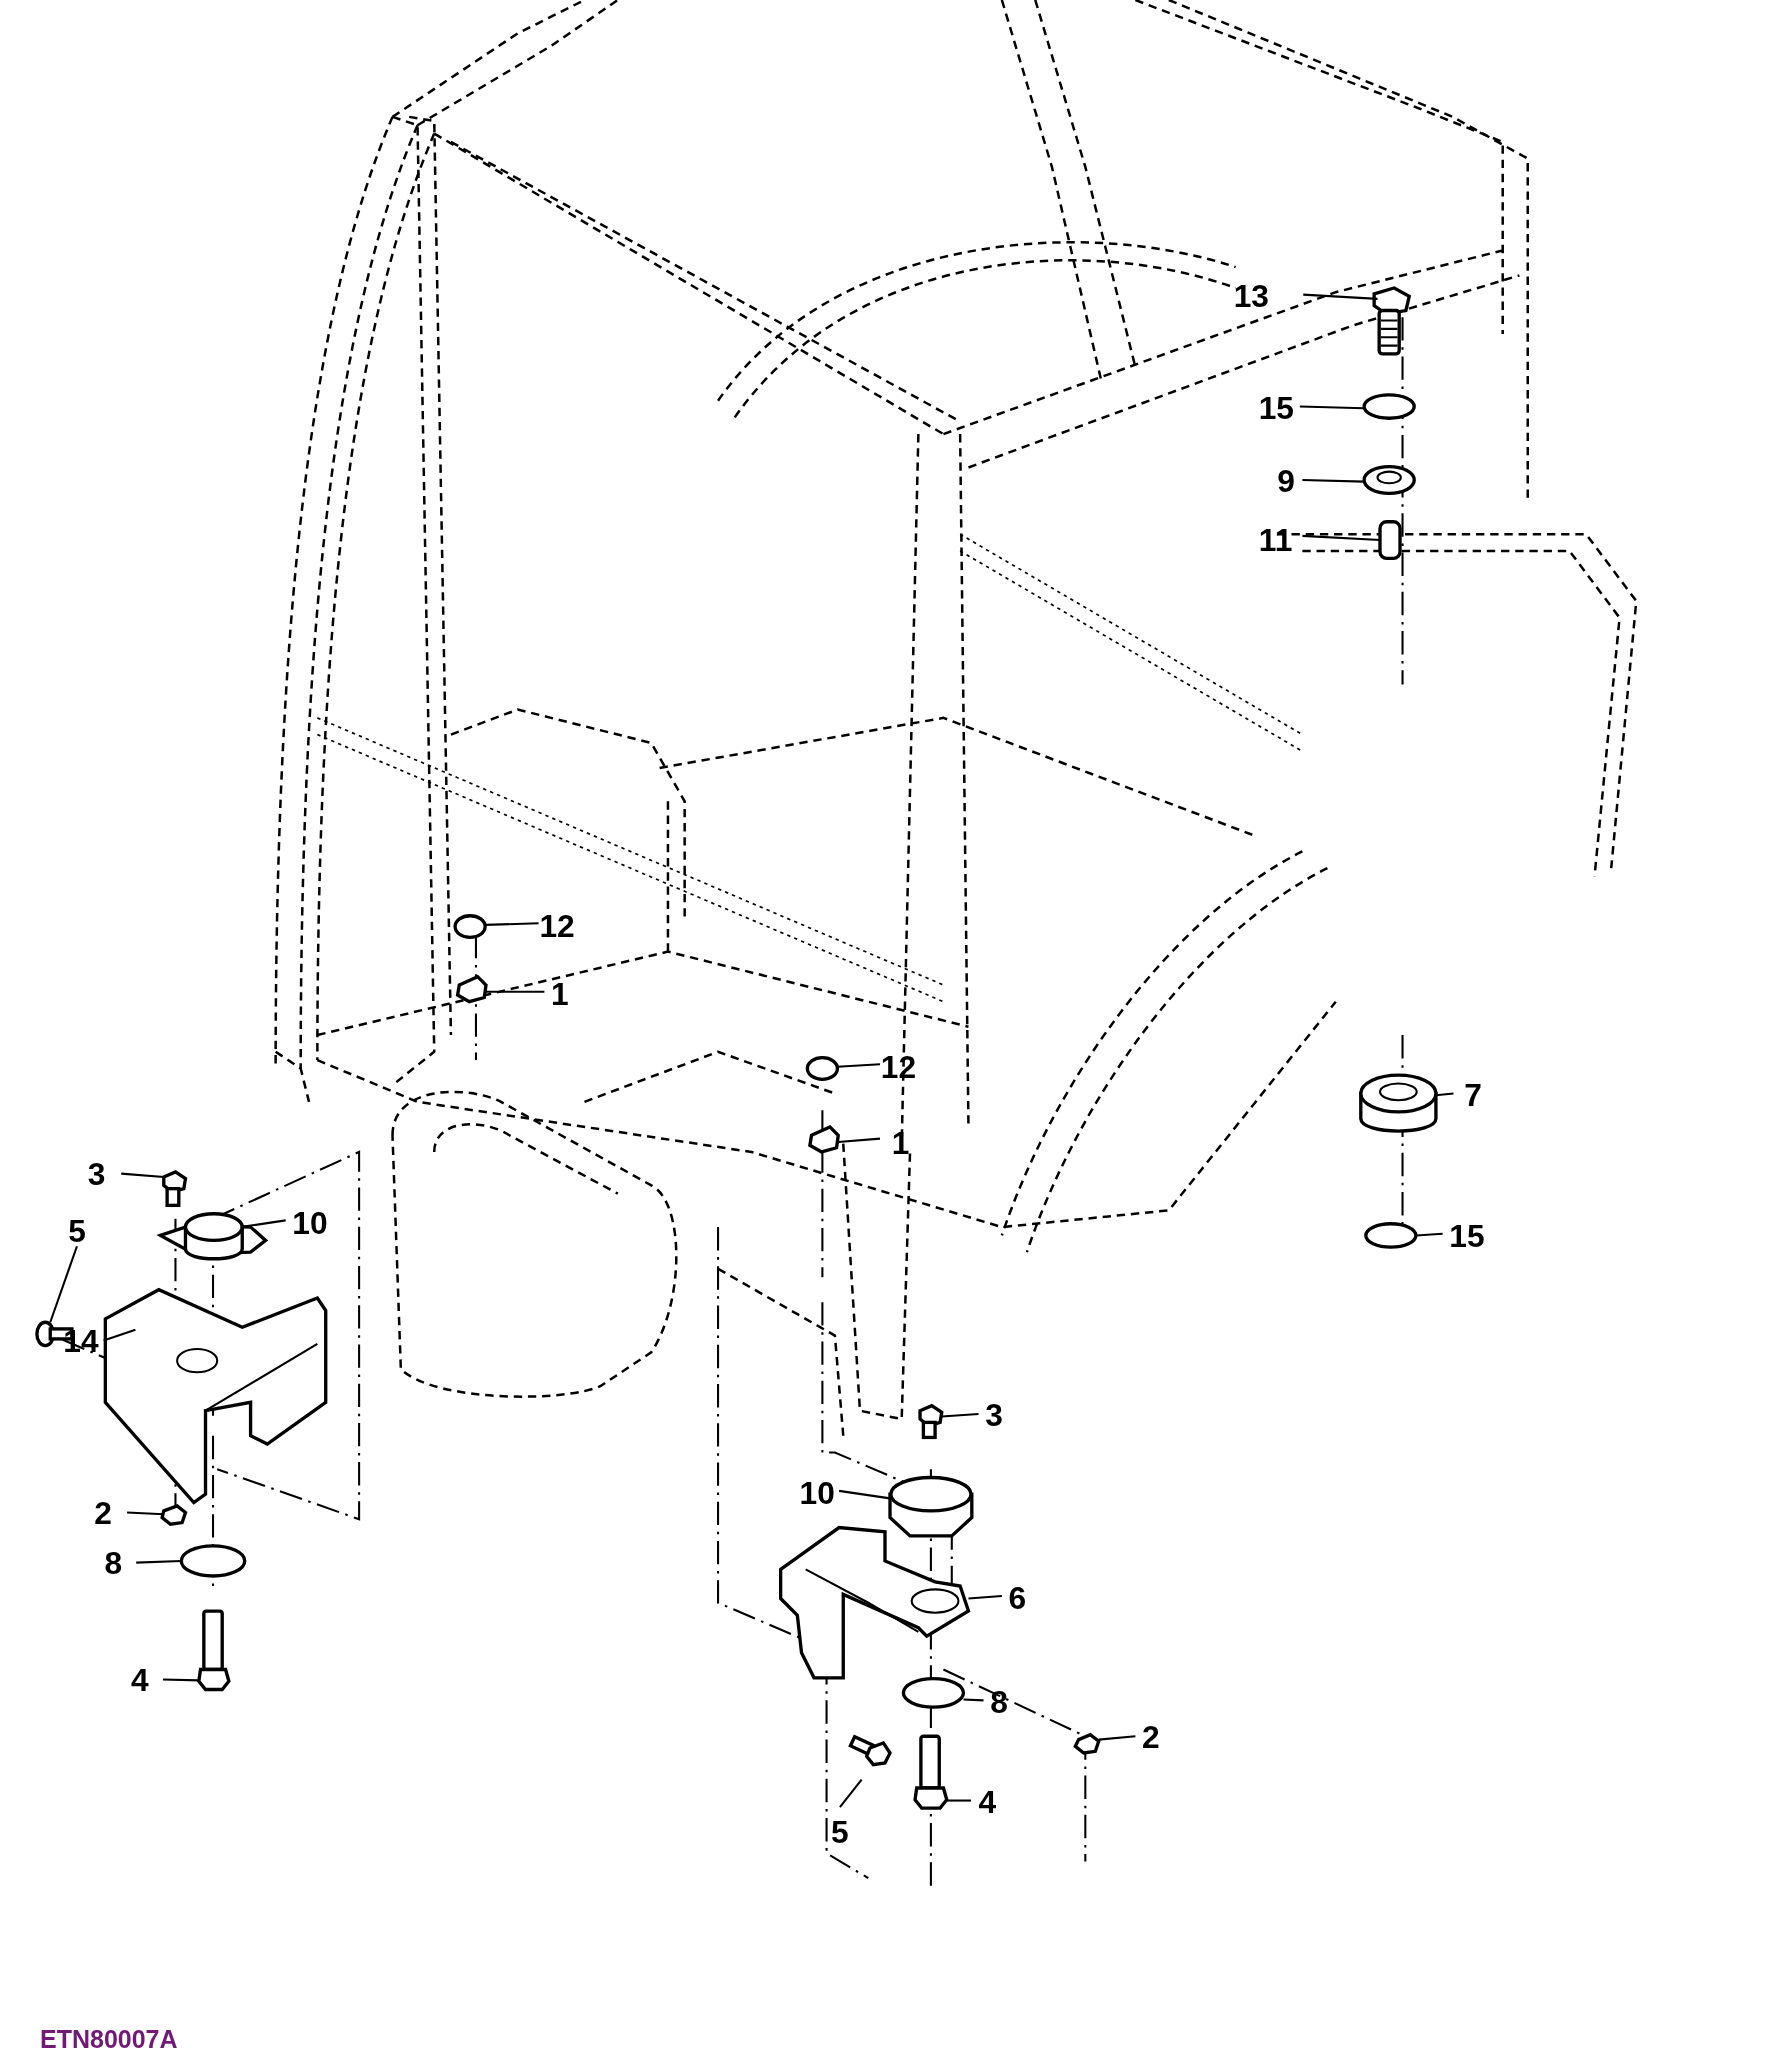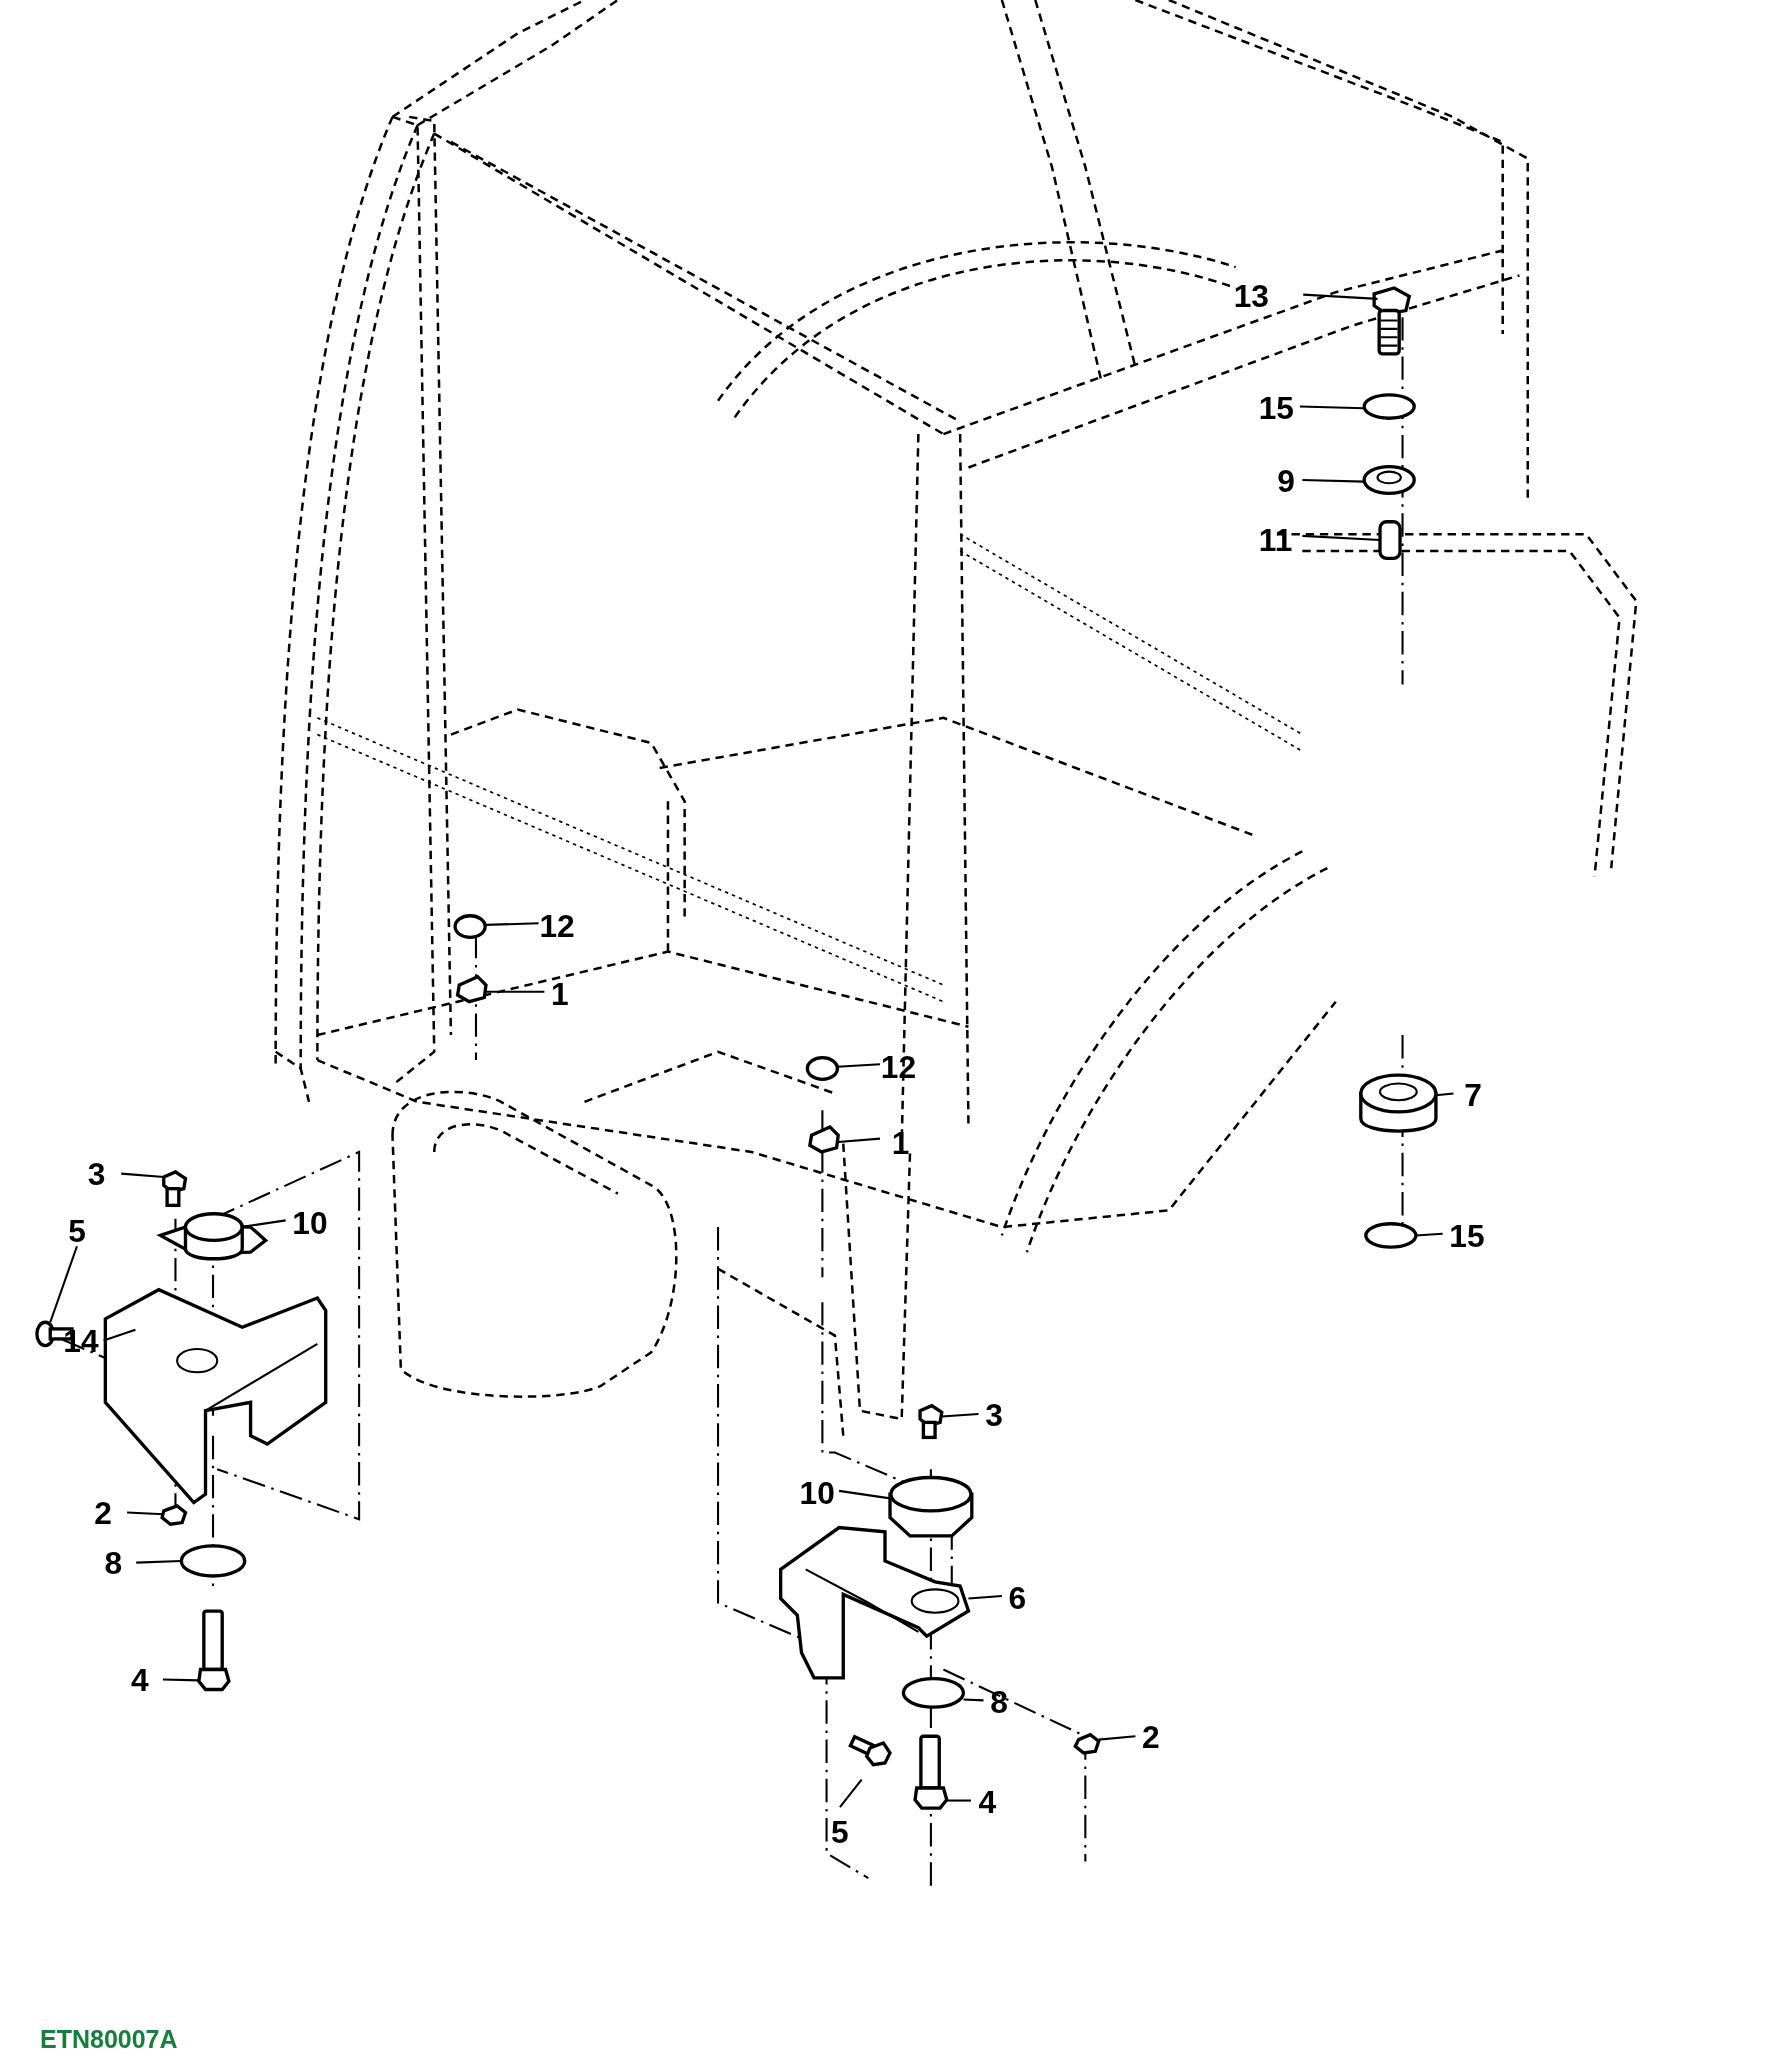--- a/index.html
+++ b/index.html
@@ -6,21 +6,21 @@
   body { width: 1775px; height: 2071px; position: relative; overflow: hidden;
          font-family: "Liberation Sans", sans-serif; }
   #diagram { position: absolute; left: 0; top: 0; width: 1775px; height: 2071px; }
   .frame { fill: none; stroke: #000; stroke-width: 3; stroke-dasharray: 10 7; }
   .frame-thin { fill: none; stroke: #000; stroke-width: 2; stroke-dasharray: 4 5; }
   .part { fill: #fff; stroke: #000; stroke-width: 4; }
   .part-thin { fill: none; stroke: #000; stroke-width: 2.5; }
   .axis { fill: none; stroke: #000; stroke-width: 2.5; stroke-dasharray: 28 8 3 8; }
   .leader { stroke: #000; stroke-width: 2.5; }
   .callout { font-family: "Liberation Sans", sans-serif; font-weight: bold; font-size: 38px; fill: #000; }
-  .fig-id { position: absolute; left: 40px; top: 2025px; font-weight: bold; font-size: 25px; color: #15803d; }
+  .fig-id { position: absolute; left: 40px; top: 2025px; font-weight: bold; font-size: 25px; color: #701a75; }
 </style>
 </head>
 <body>
 
 <svg id="diagram" viewBox="0 0 2126 2481" xmlns="http://www.w3.org/2000/svg">
 
   <g>
 
     <path class="frame" d="M470 140 L500 150 L520 1260 L470 1300"></path>
     <path class="frame" d="M490 140 L520 145 L540 1240"></path>

